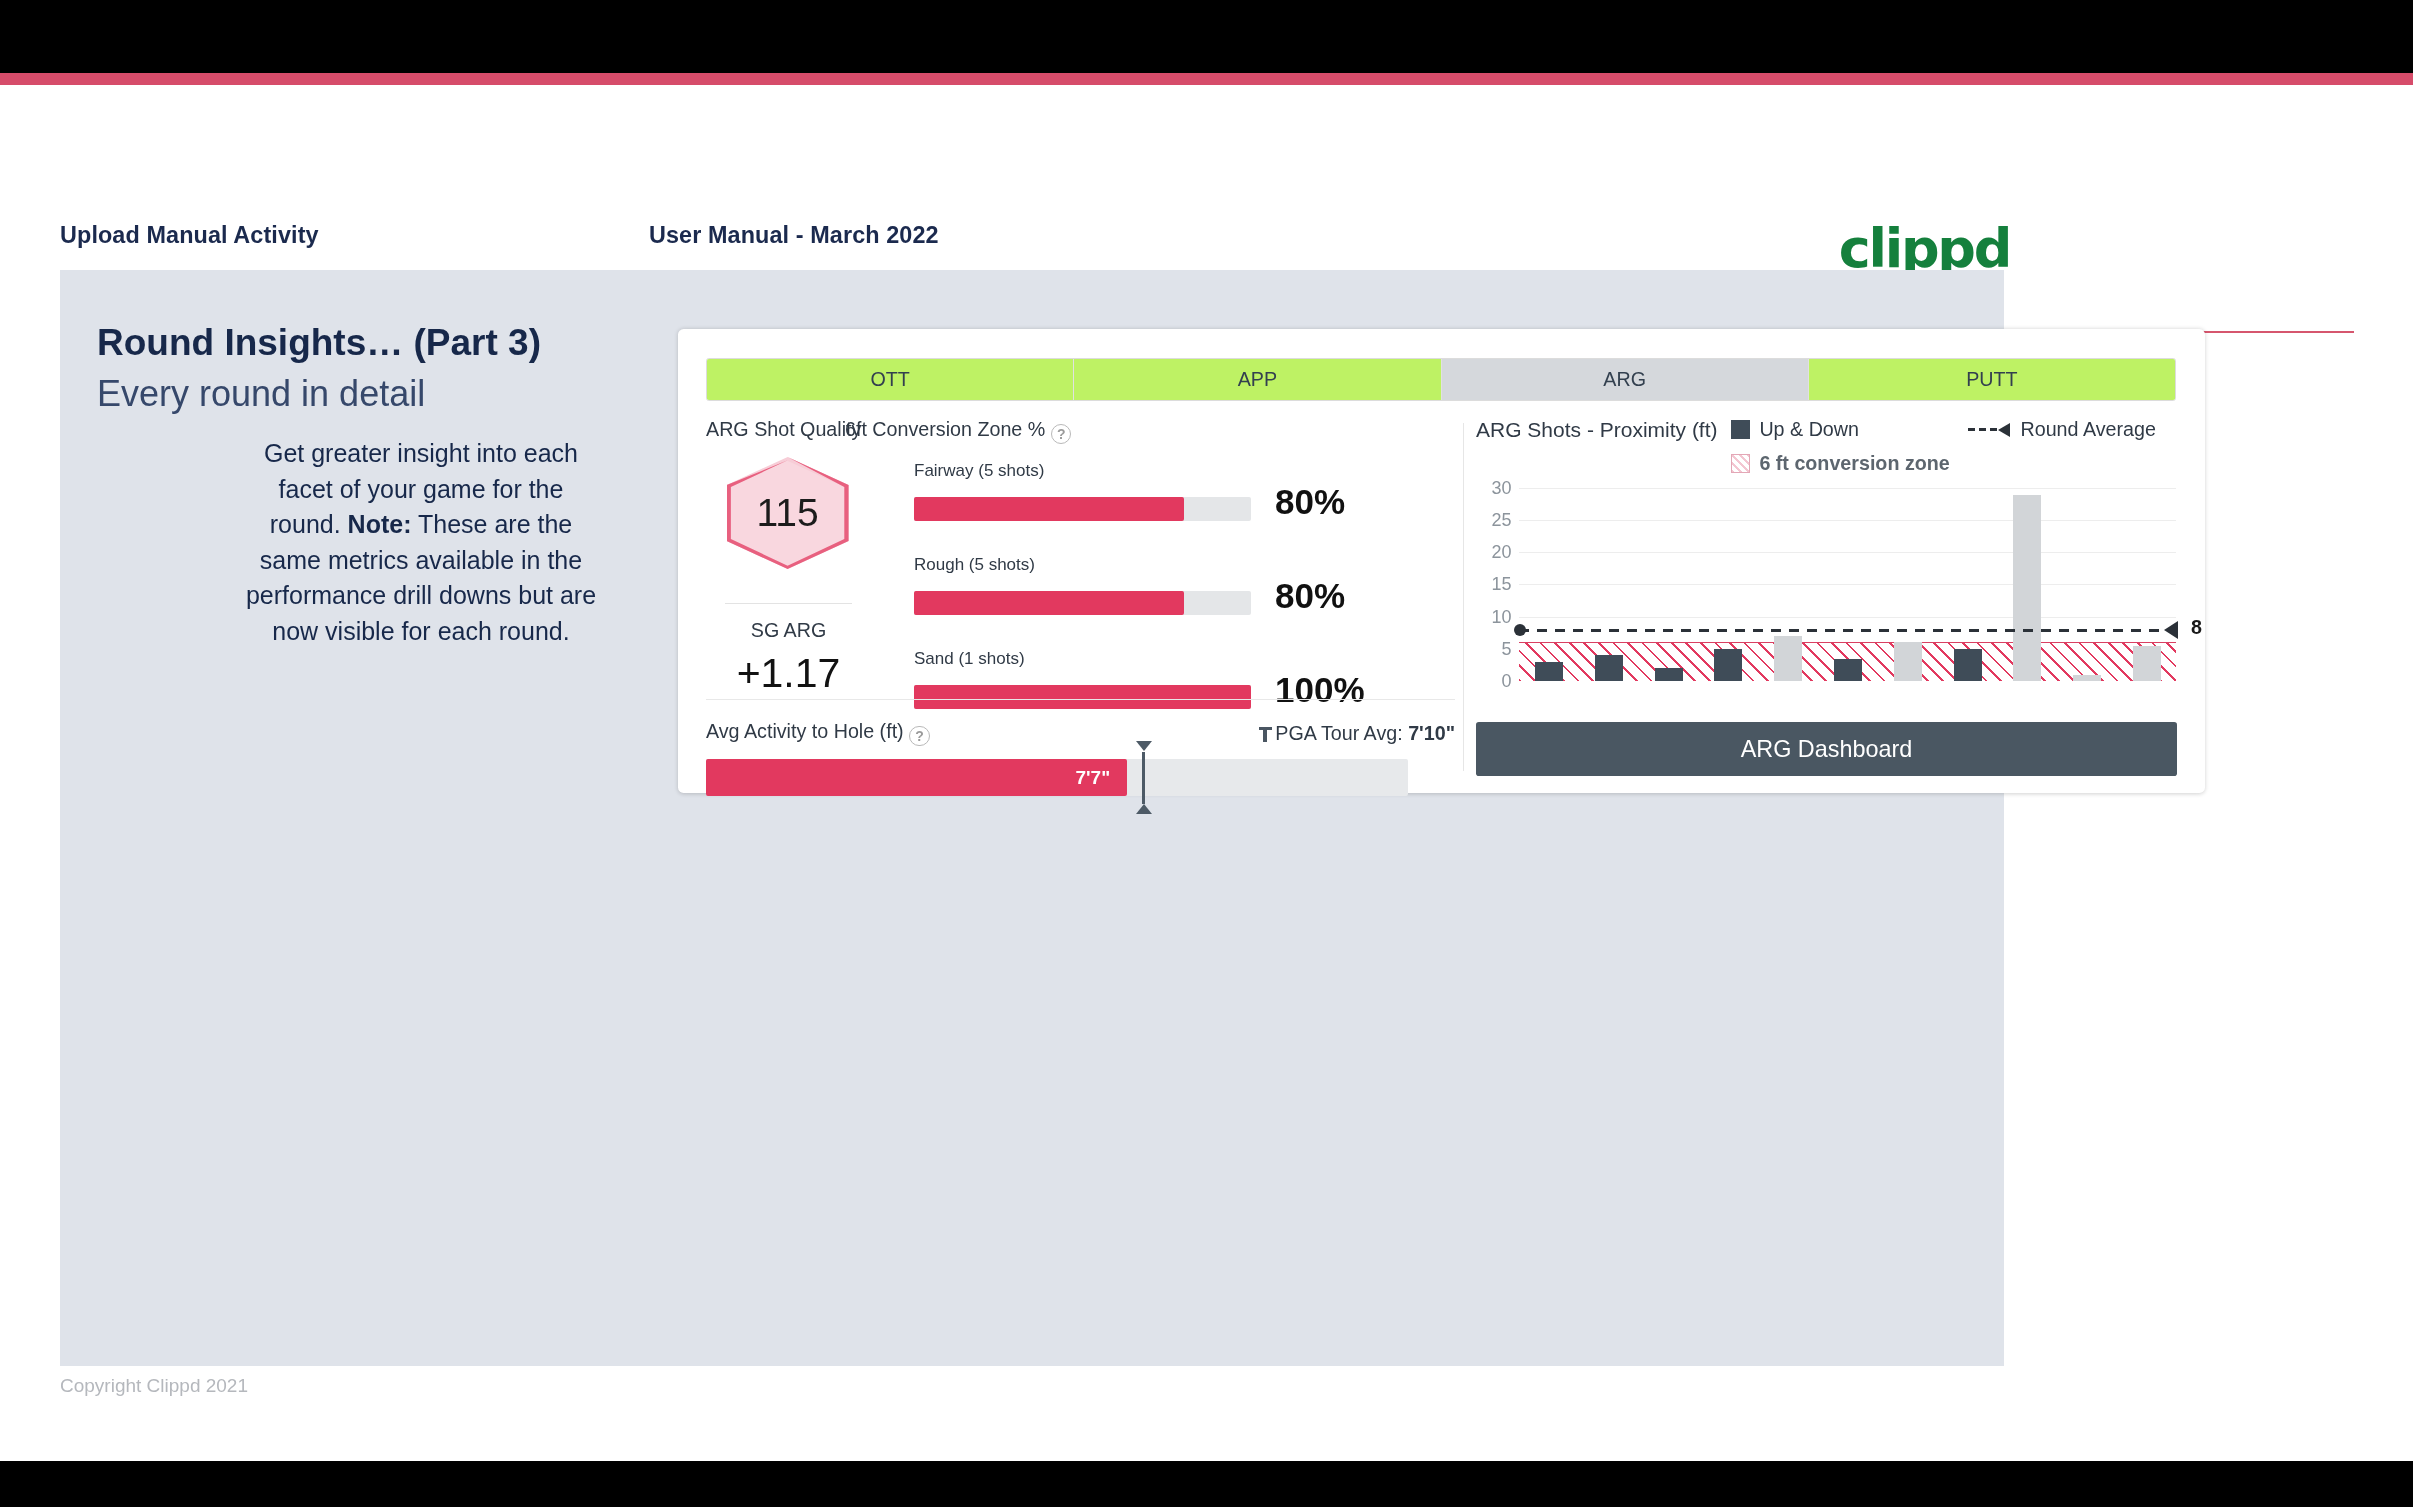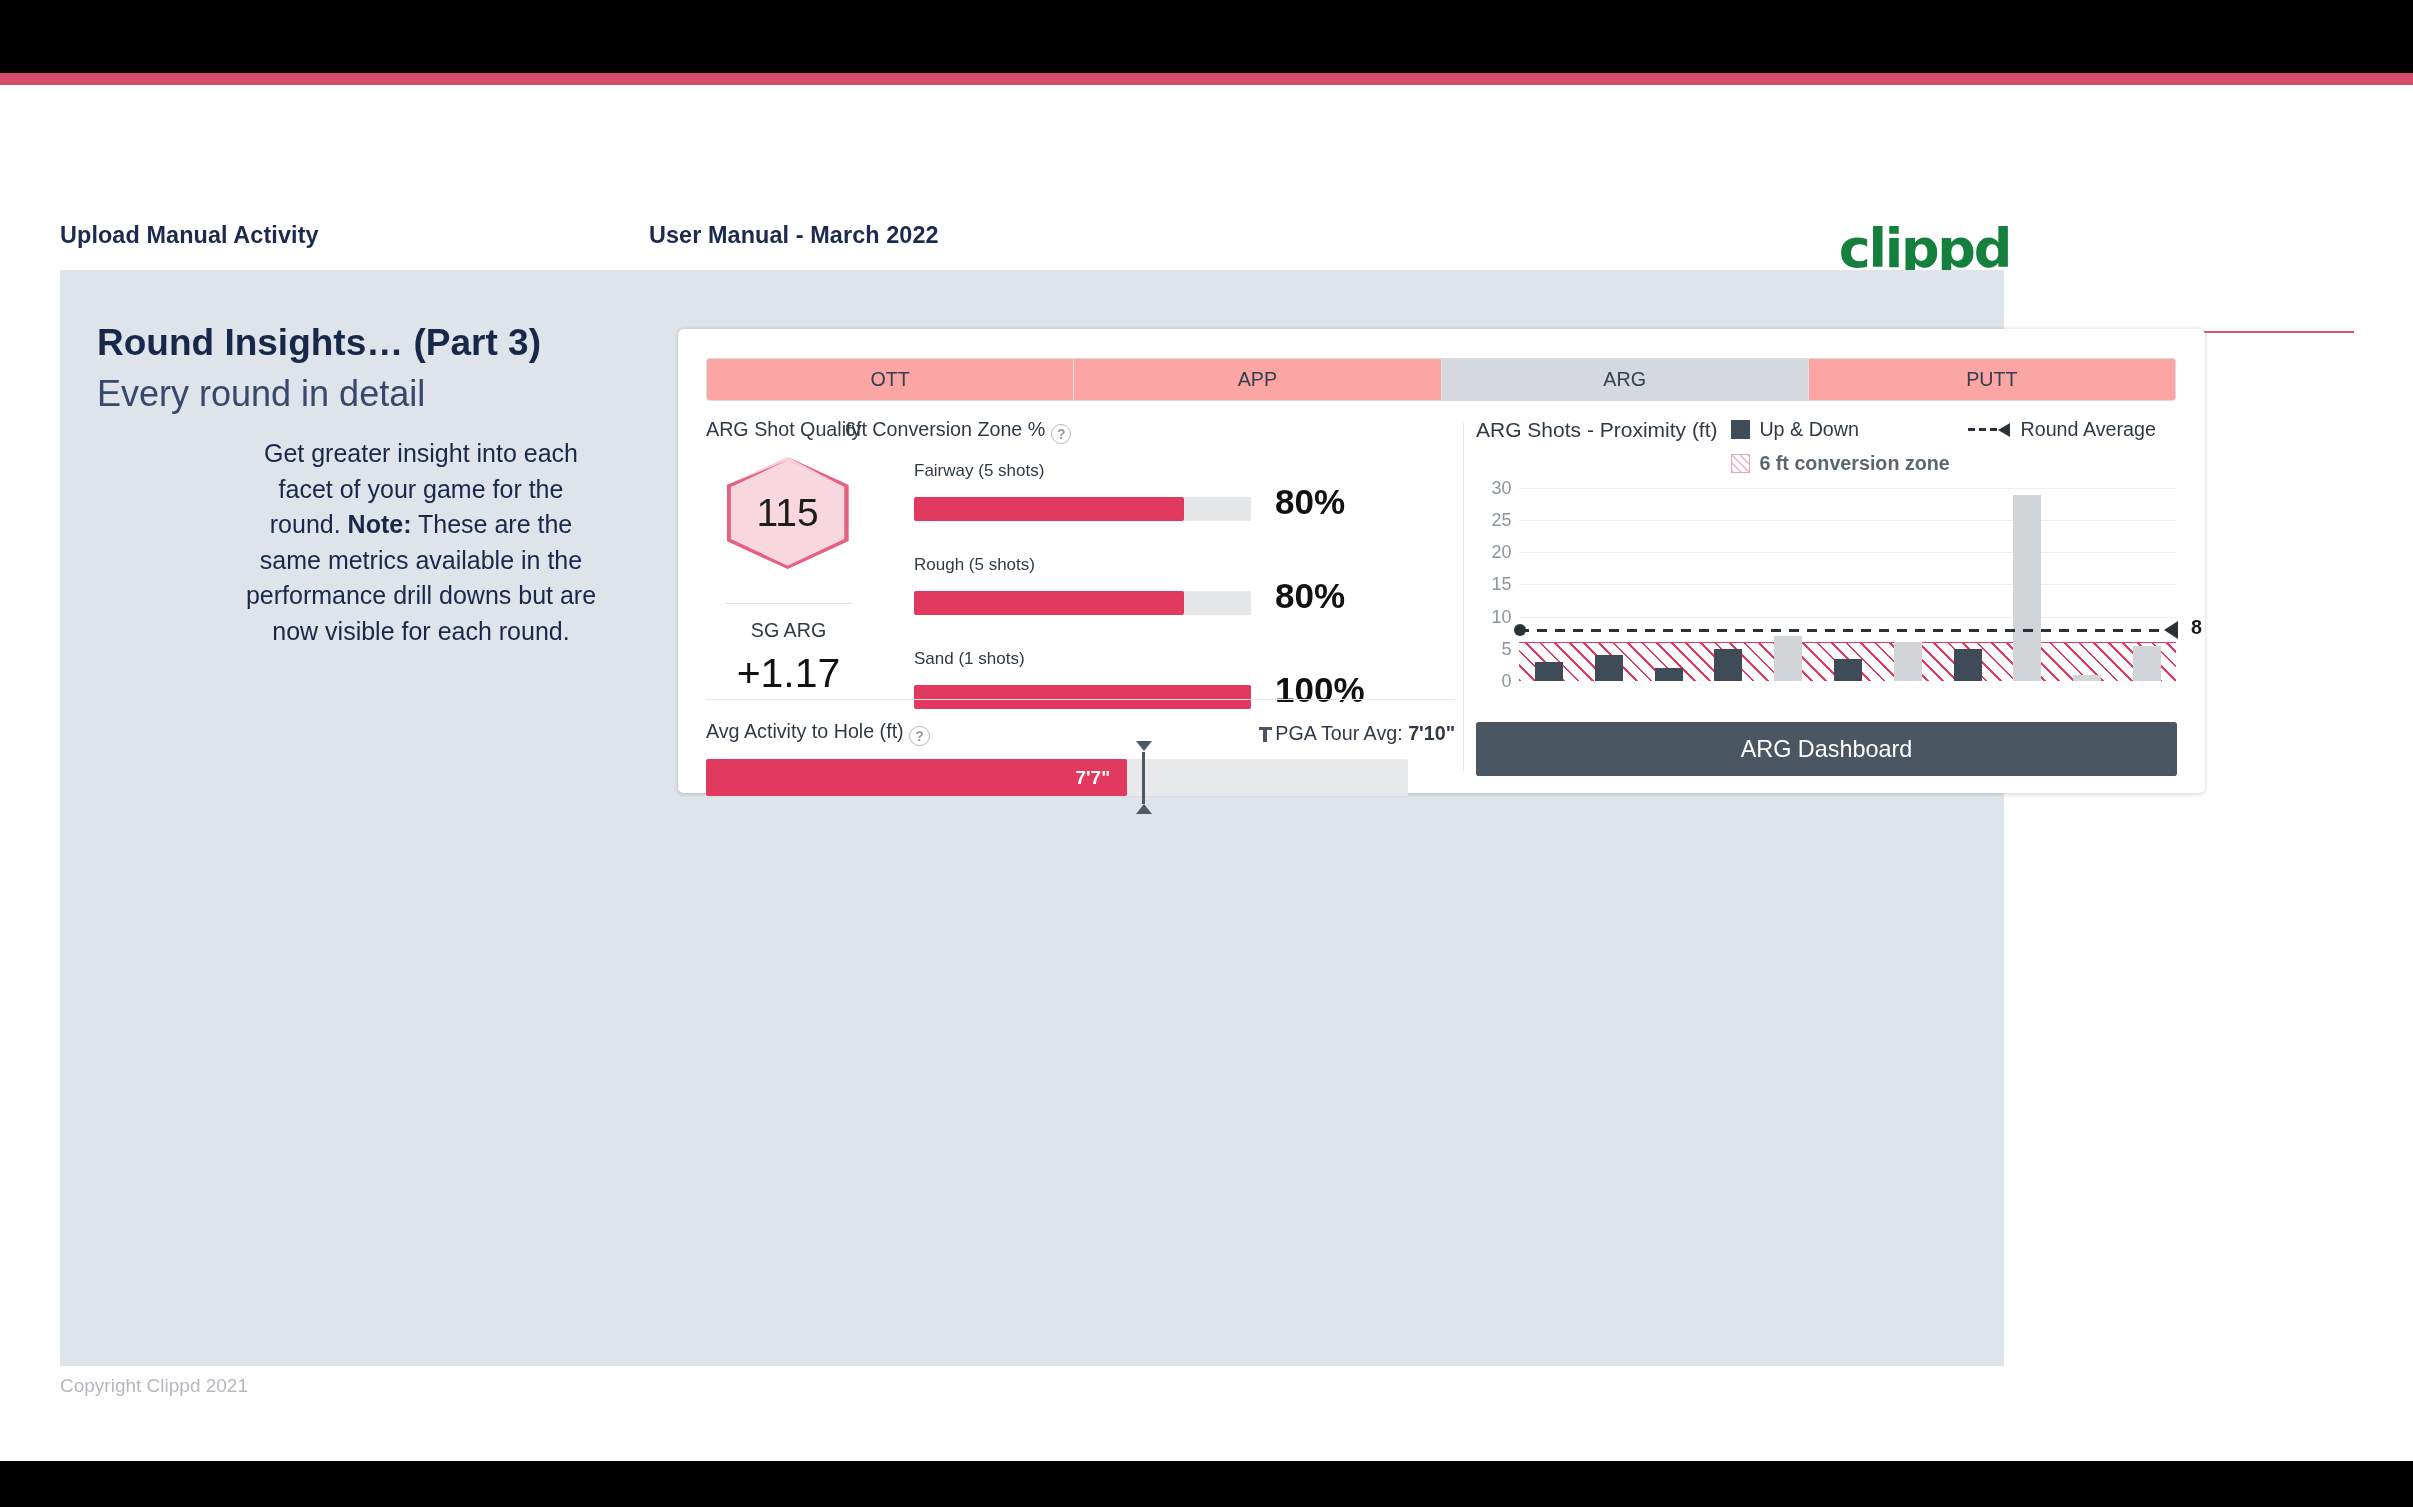--- a/index.html
+++ b/index.html
@@ -46,21 +46,21 @@
   .bodytext b { font-weight:700; }
 
   
   .card { position:absolute; left:618px; top:59px; width:1527px; height:464px;
           background:#fff; border-radius:5.6px; box-shadow:0 0.9px 4.7px rgba(0,0,0,.18); }
 
   
   .tabs { position:absolute; left:28px; top:29px; width:1470px; height:43px;
           display:flex; border:0.9px solid #dcdcdc; border-radius:2.8px; overflow:hidden; background:#fff; }
   .tab { flex:1; display:flex; align-items:center; justify-content:center;
-         font-size:19.7px; color:#33404f; border-right:0.9px solid #e1e1e1; background:#fca5a5; }
+         font-size:19.7px; color:#33404f; border-right:0.9px solid #e1e1e1; background:#bef264; }
   .tab:last-child { border-right:none; }
   .tab.active { background:#d5d8dc; }
 
   
   .pane-left  { position:absolute; left:28px;  top:89px; width:749px; height:356px; }
   .pane-right { position:absolute; left:798px; top:89px; width:701px; height:356px; }
   .vdivider   { position:absolute; left:785px; top:94px; width:0.9px; height:348px; background:#e6e6e6; }
 
   .lbl { font-size:19.7px; color:#303a46; }
   .lbl-quality { position:absolute; left:0px;  top:0px; }

